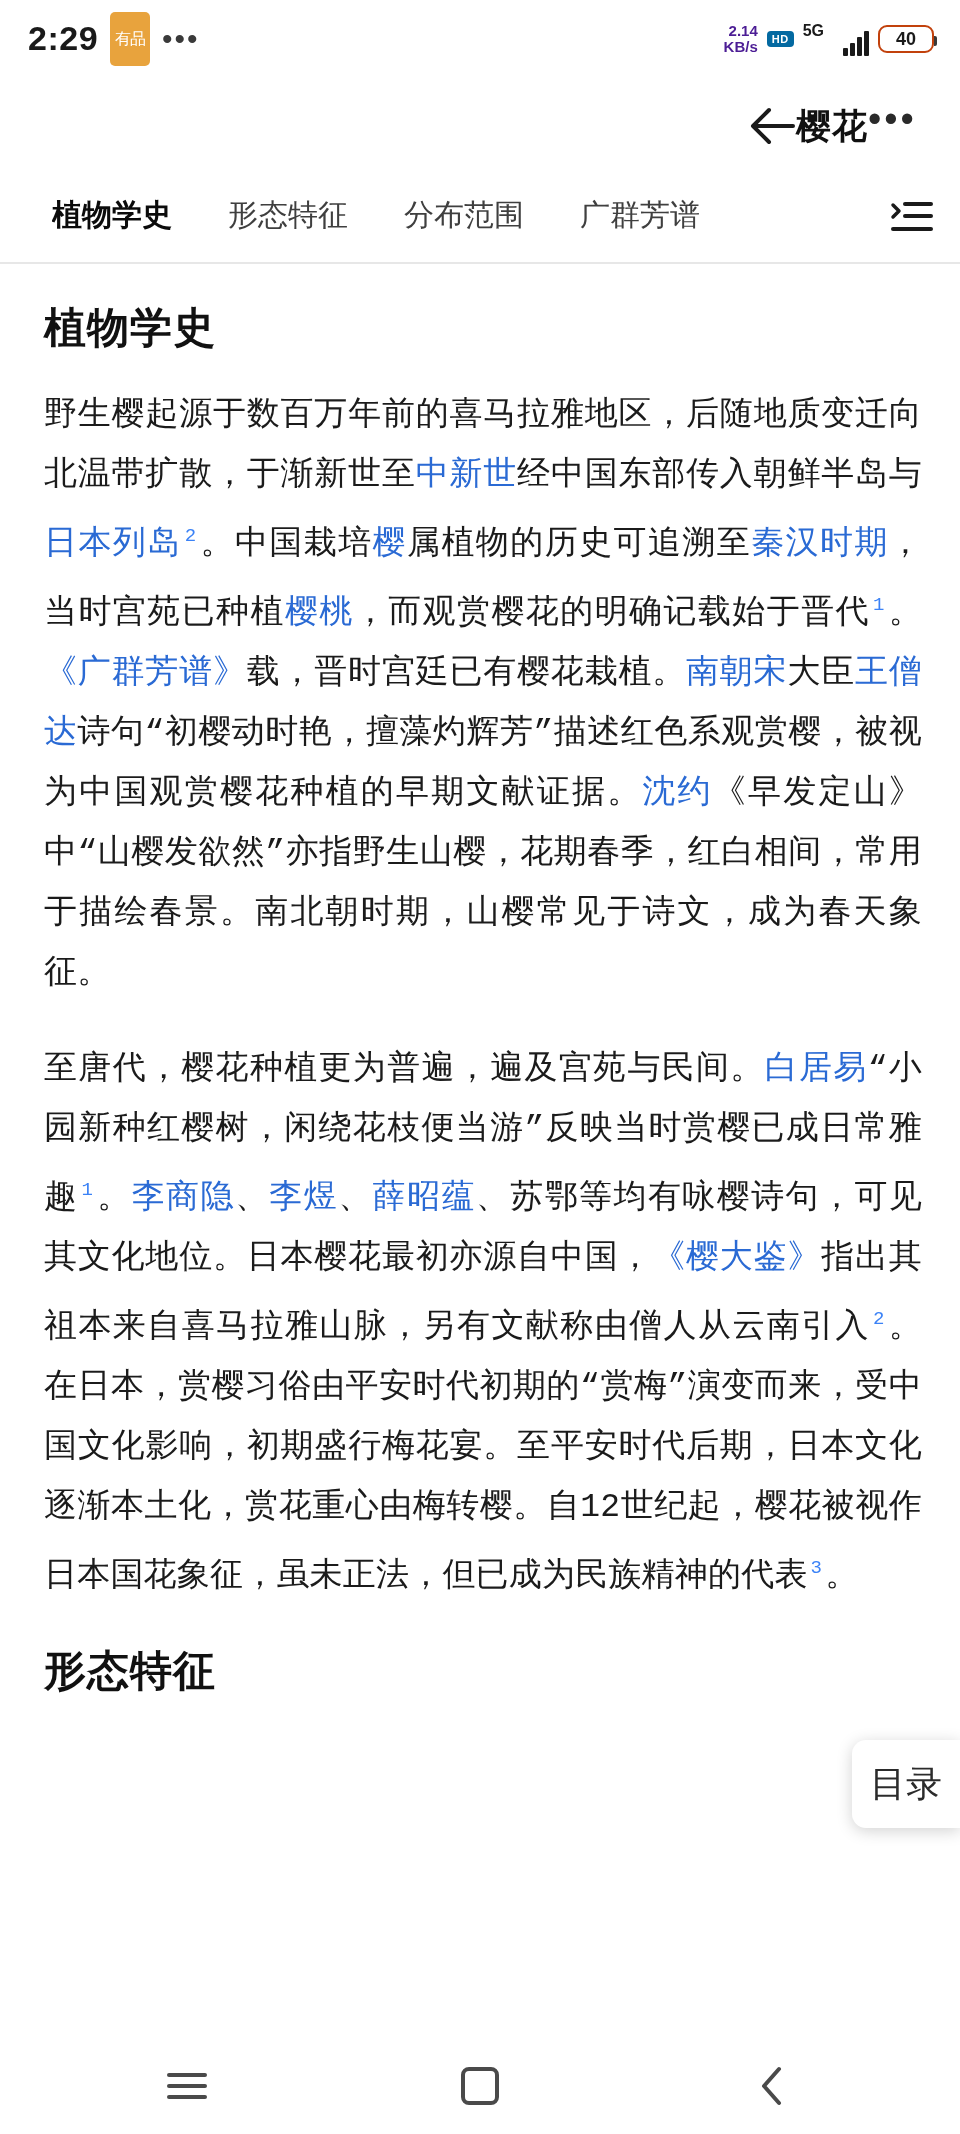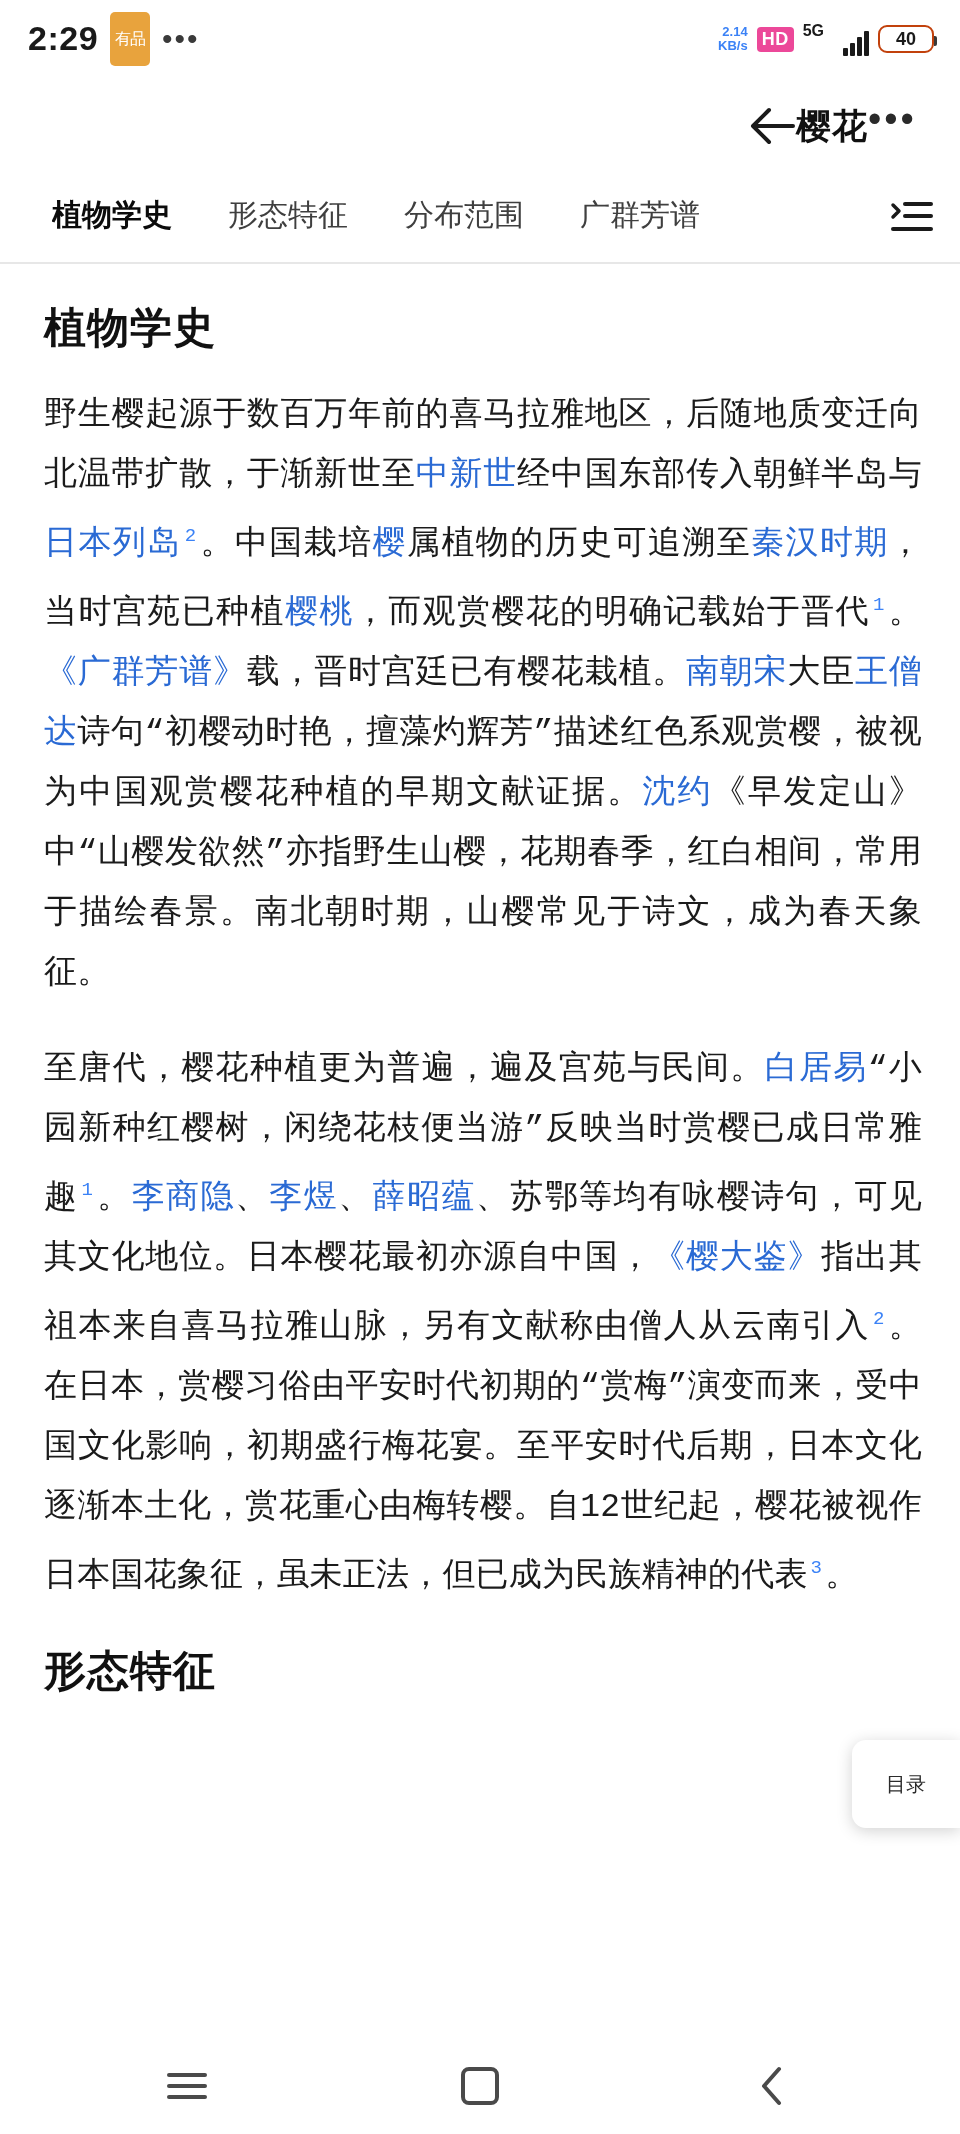--- a/index.html
+++ b/index.html
@@ -54,30 +54,30 @@
     color: #3a3a3a;
     letter-spacing: 2px;
     line-height: 0.6;
   }
   .status-right {
     display: flex;
     align-items: center;
     gap: 9px;
   }
   .net-speed {
-    font-size: 13px;
-    color: #3b82f6;
+    font-size: 15px;
+    color: #4c1d95;
     text-align: right;
     line-height: 1.05;
     font-weight: bold;
   }
   .hd-badge {
-    background: #ec4899;
+    background: #0369a1;
     color: #ffffff;
-    font-size: 18px;
+    font-size: 11px;
     font-weight: bold;
     border-radius: 4px;
     padding: 2px 5px;
     letter-spacing: 0.5px;
   }
   .sig-group {
     display: flex;
     align-items: flex-end;
     gap: 19px;
   }
@@ -255,21 +255,21 @@
     right: 0;
     bottom: 210px;
     width: 108px;
     height: 88px;
     background: #ffffff;
     border-radius: 14px 0 0 14px;
     box-shadow: 0 3px 16px rgba(0,0,0,0.18);
     display: flex;
     align-items: center;
     justify-content: center;
-    font-size: 20px;
+    font-size: 36px;
     color: #2b2b2b;
   }
 
   
   .nav-bar {
     height: 96px;
     flex: 0 0 96px;
     display: flex;
     align-items: center;
     justify-content: space-around;

